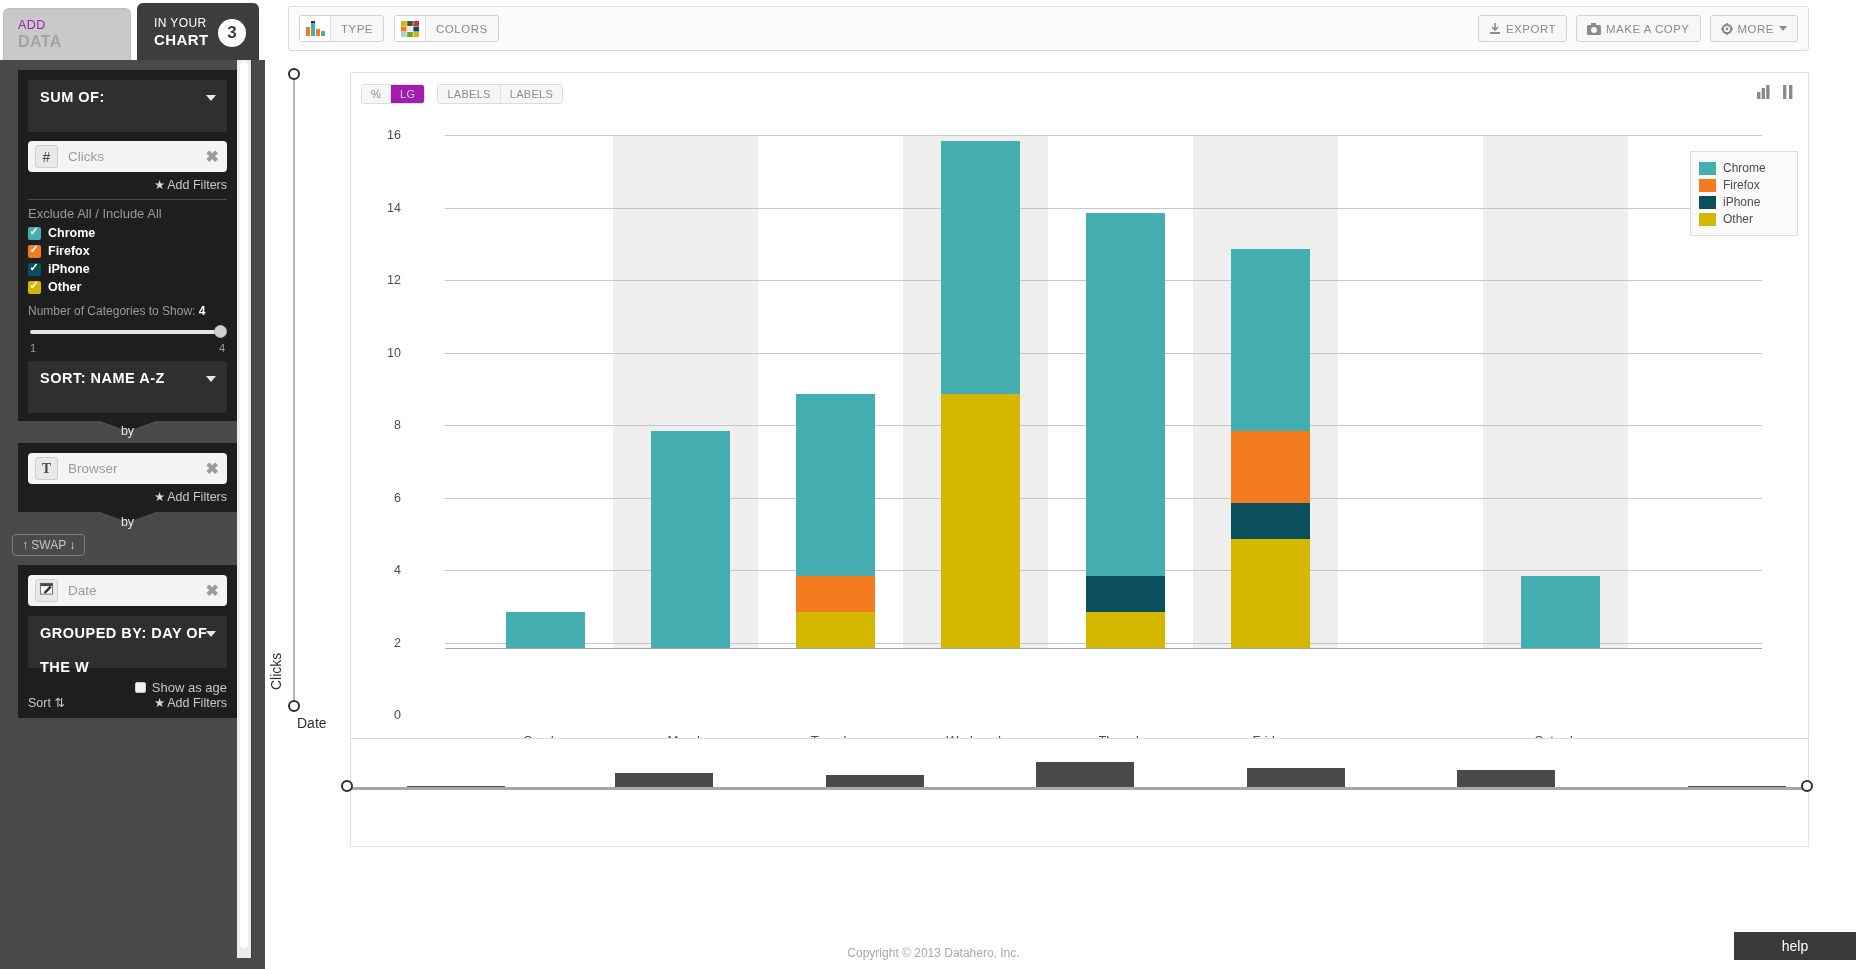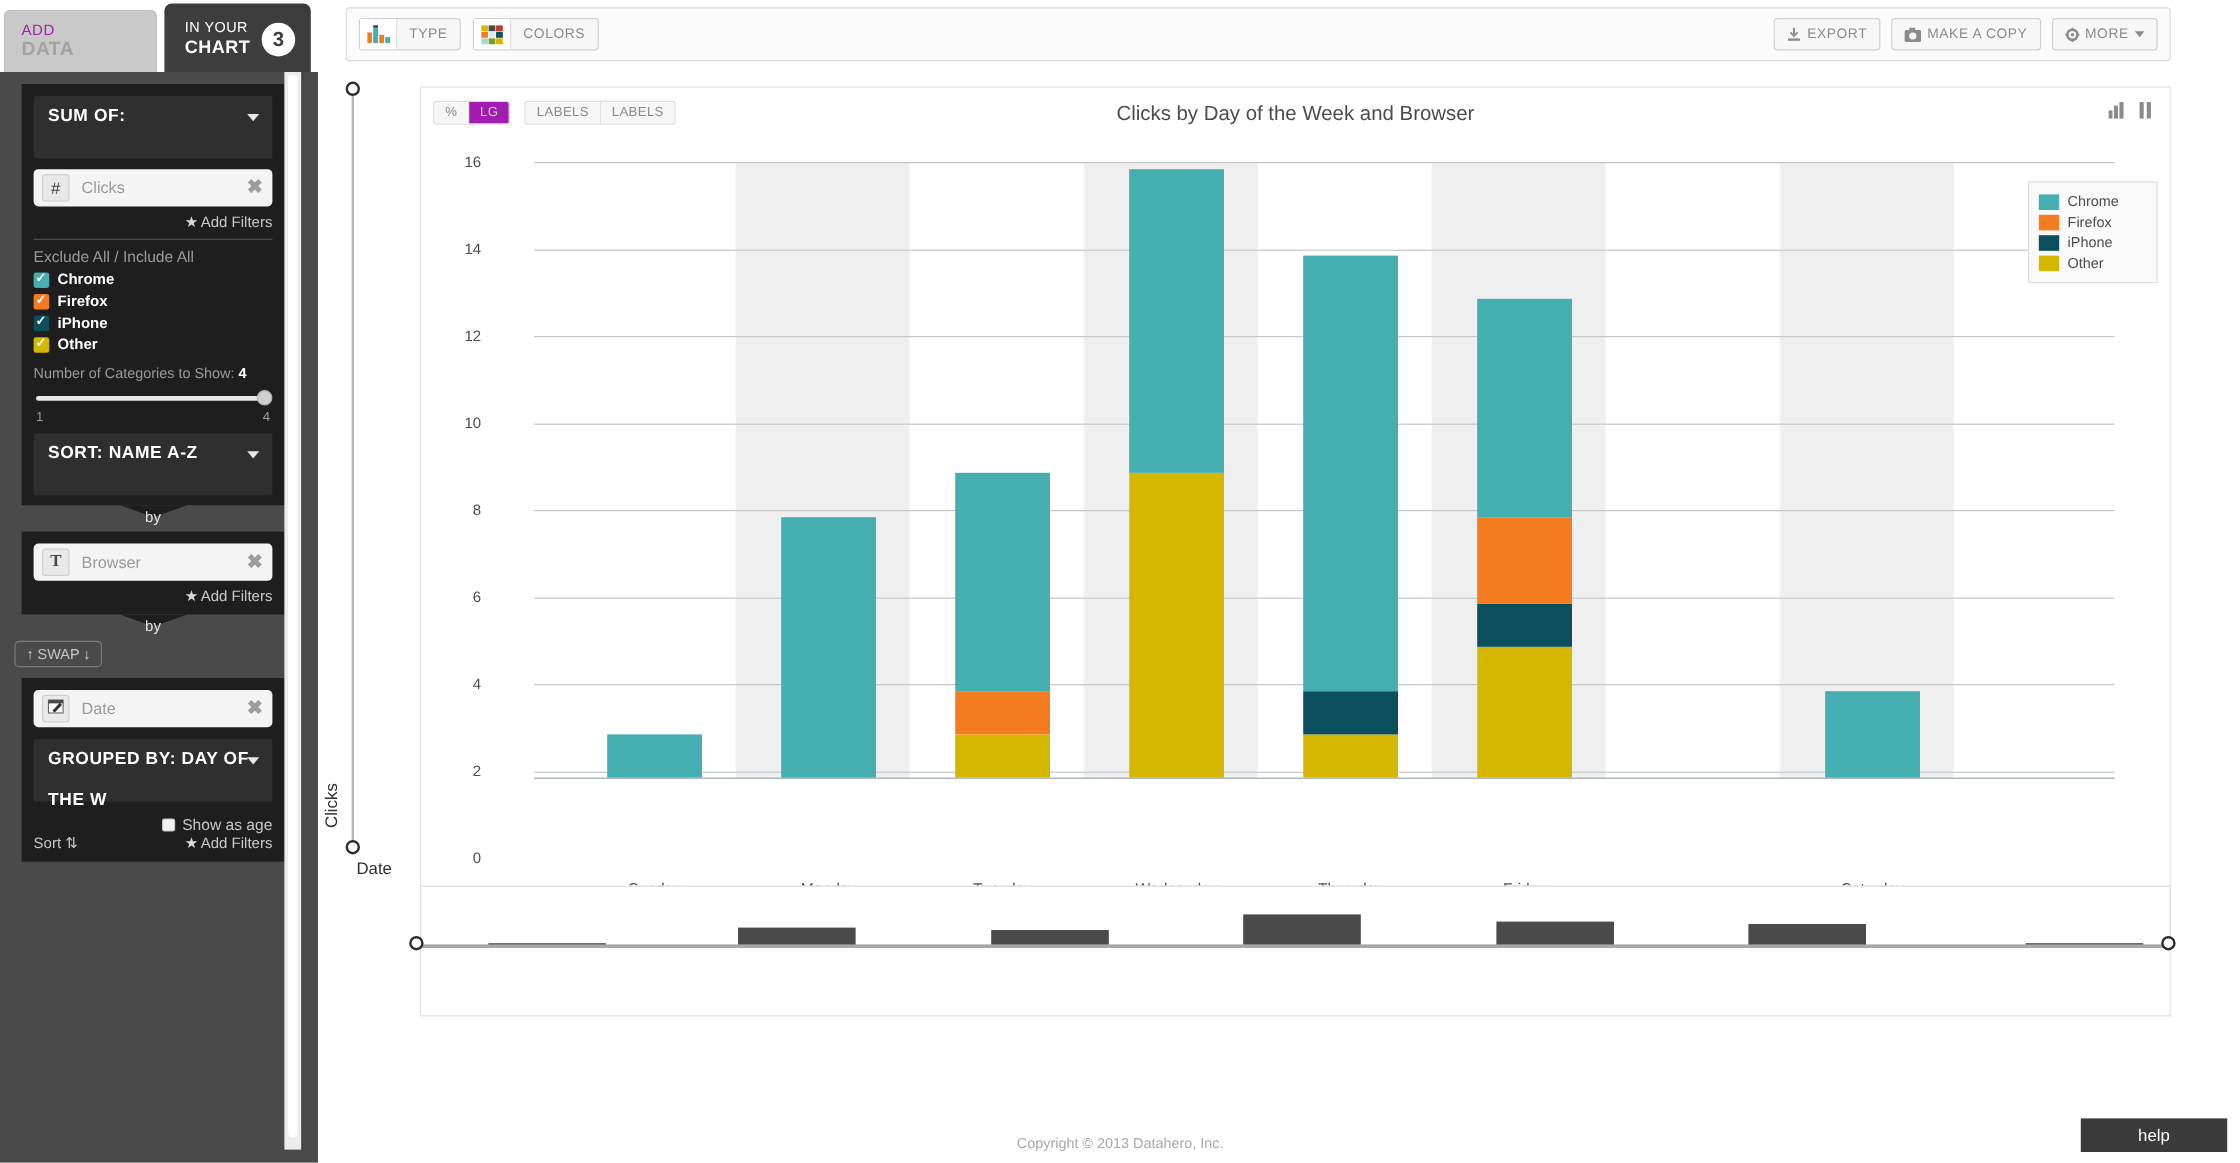--- a/index.html
+++ b/index.html
@@ -457,21 +457,20 @@
       <div class="tg">
         <div>%</div>
         <div class="off">LG</div>
       </div>
       <div class="tg">
         <div>LABELS</div>
         <div>LABELS</div>
       </div>
     </div>
 
-    <div id="chart-title">Clicks by Day of the Week and Browser</div>
 
     <div id="chart-icons">
       <svg width="15" height="14" viewBox="0 0 15 14">
         <rect x="0" y="7" width="3.4" height="7" fill="#8b8b8b"></rect>
         <rect x="4.6" y="3" width="3.4" height="11" fill="#8b8b8b"></rect>
         <rect x="9.2" y="0" width="3.4" height="14" fill="#8b8b8b"></rect>
       </svg>
       <svg width="15" height="14" viewBox="0 0 15 14">
         <rect x="2" y="0" width="3.4" height="14" fill="#8b8b8b"></rect>
         <rect x="8" y="0" width="3.4" height="14" fill="#8b8b8b"></rect>

